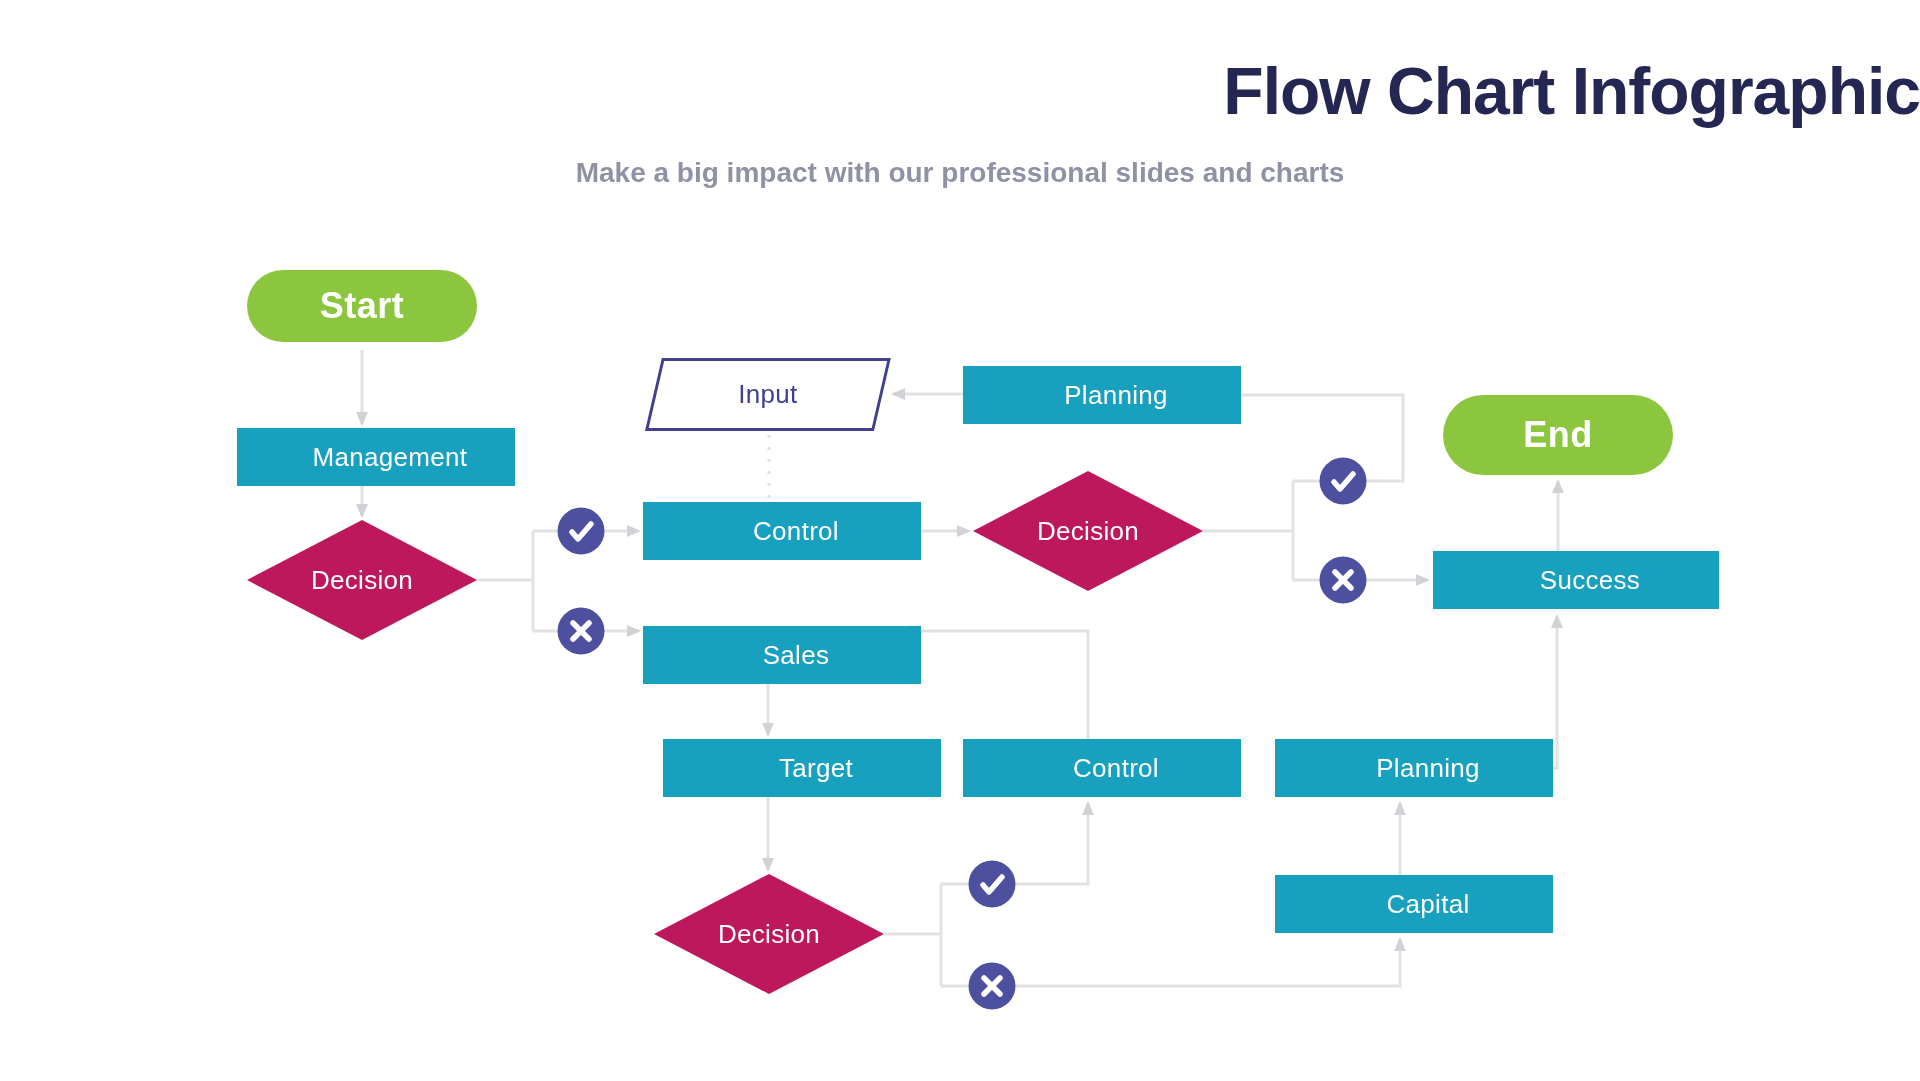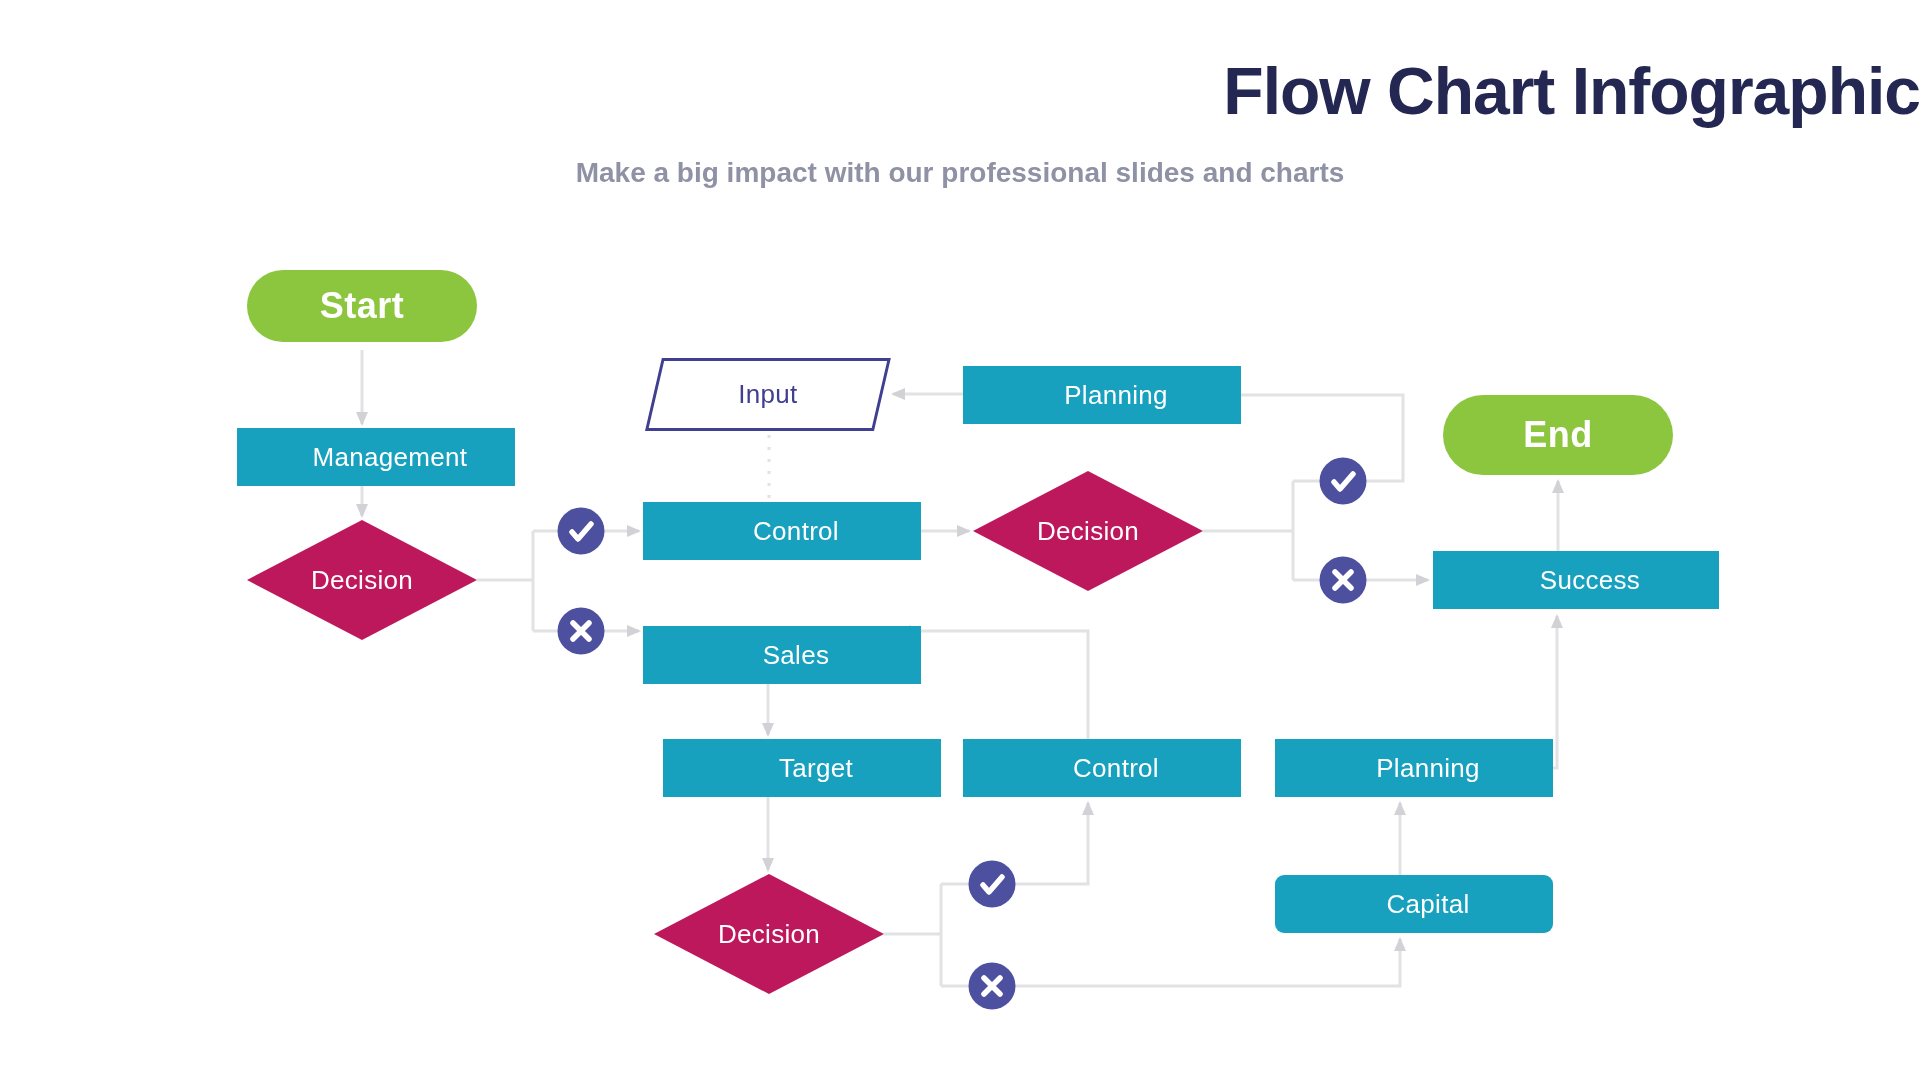--- a/index.html
+++ b/index.html
@@ -155,21 +155,21 @@
   </div>
 
   <div class="node process" style="left:963px;top:739px;width:250px;height:58px;">
     <span>Control</span>
   </div>
 
   <div class="node process" style="left:1275px;top:739px;width:250px;height:58px;">
     <span>Planning</span>
   </div>
 
-  <div class="node process" style="left:1275px;top:875px;width:250px;height:58px;border-radius:9px;">
+  <div class="node process" style="left:1275px;top:875px;width:250px;height:58px;">
     <span>Capital</span>
   </div>
 
   <div class="node diamond" style="left:654px;top:874px;width:230px;height:120px;">
     <span>Decision</span>
   </div>
 
 </div>
 
 </body></html>

